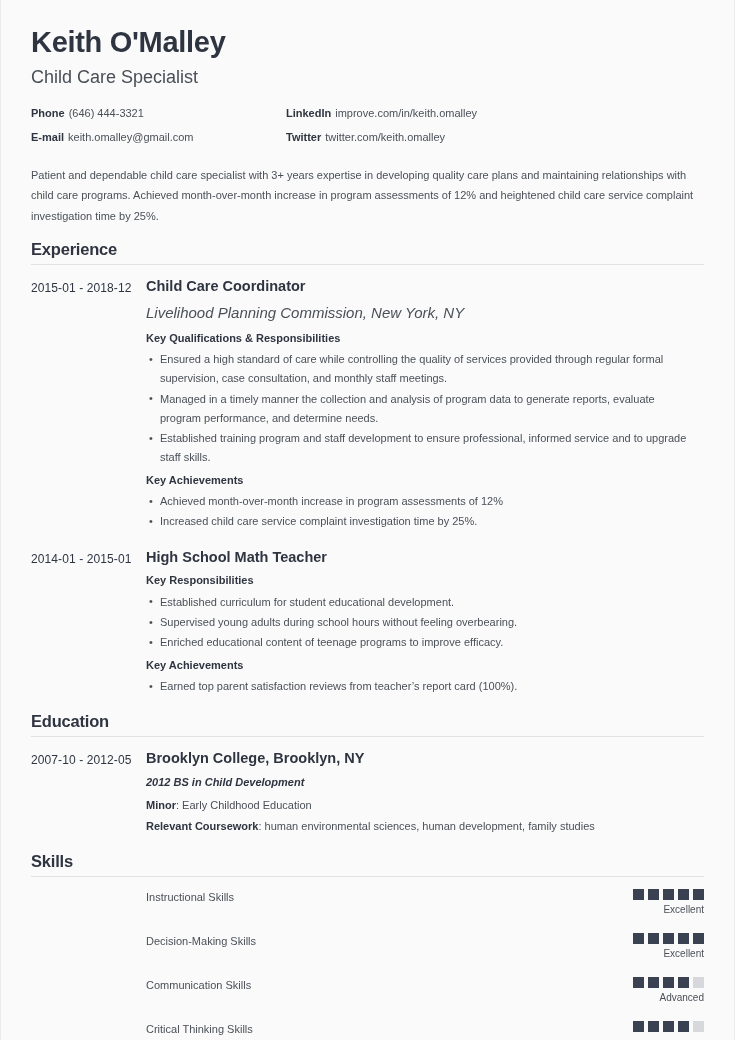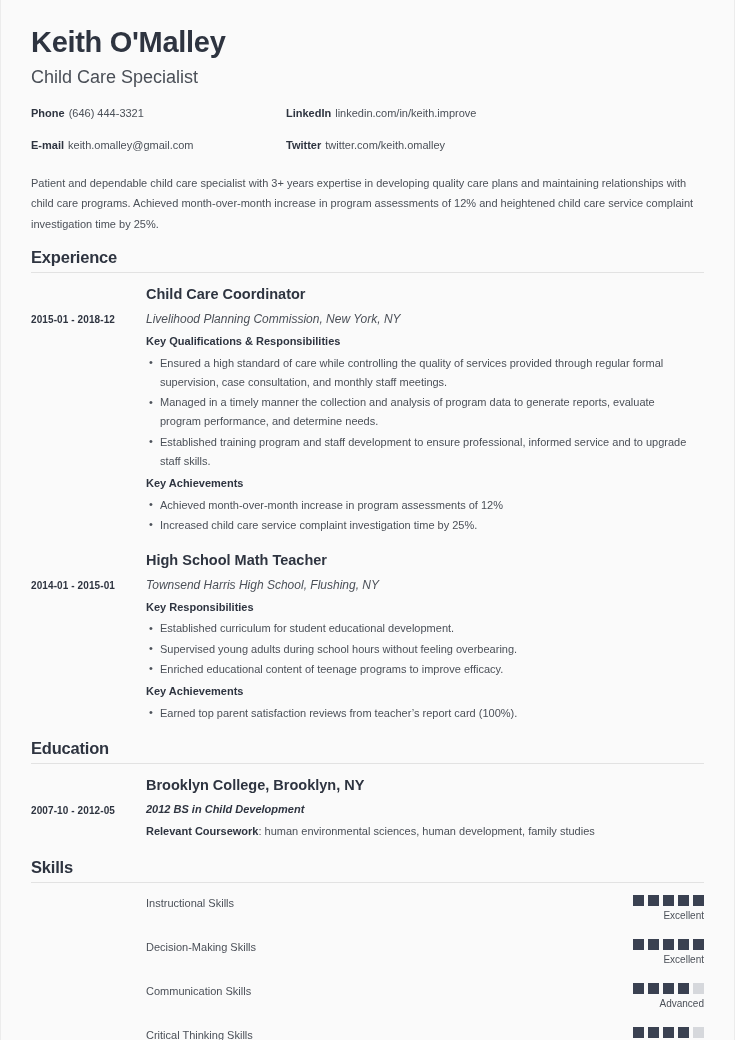--- a/index.html
+++ b/index.html
@@ -40,21 +40,21 @@
   .job-title {
     font-size: 18px;
     color: #4a4f57;
     font-weight: normal;
     margin-bottom: 18px;
   }
 
   .contact-grid {
     display: grid;
     grid-template-columns: 255px 1fr;
-    row-gap: 16px;
+    row-gap: 8px;
     margin-bottom: 20px;
   }
 
   .contact-item {
     font-size: 11px;
     color: #4b5058;
     line-height: 1.4;
     white-space: nowrap;
   }
 
@@ -89,44 +89,43 @@
   
   .entry {
     display: flex;
     align-items: flex-start;
     margin-bottom: 12px;
   }
 
   .entry-date {
     width: 115px;
     flex: 0 0 115px;
-    font-size: 10px;
-    font-weight: bold;
+    font-size: 12px;
+    font-weight: normal;
     color: #2e3440;
     padding-top: 4px;
     letter-spacing: 0.1px;
     white-space: nowrap;
-    margin-top: 25px;
   }
 
   .entry-body {
     flex: 1 1 auto;
     min-width: 0;
   }
 
   .entry-role {
     font-size: 14.5px;
     font-weight: bold;
     color: #2e3440;
     line-height: 1.3;
     margin-bottom: 6px;
   }
 
   .entry-org {
-    font-size: 12px;
+    font-size: 15px;
     font-style: italic;
     color: #4b5058;
     line-height: 1.5;
     margin-bottom: 5px;
   }
 
   .entry-subhead {
     font-size: 11px;
     font-weight: bold;
     color: #2e3440;
@@ -239,21 +238,21 @@
 
   <div>
     <h1 class="name">Keith O'Malley</h1>
     <div class="job-title">Child Care Specialist</div>
 
     <div class="contact-grid">
       <div class="contact-item">
         <span class="c-label">Phone</span><span>(646) 444-3321</span>
       </div>
       <div class="contact-item">
-        <span class="c-label">LinkedIn</span><span>linkedin.com/in/keith.improve</span>
+        <span class="c-label">LinkedIn</span><span>improve.com/in/keith.omalley</span>
       </div>
       <div class="contact-item">
         <span class="c-label">E-mail</span><span>keith.omalley@gmail.com</span>
       </div>
       <div class="contact-item">
         <span class="c-label">Twitter</span><span>twitter.com/keith.omalley</span>
       </div>
     </div>
 
     <p class="summary">Patient and dependable child care specialist with 3+ years expertise in developing quality care plans and maintaining relationships with child care programs. Achieved month-over-month increase in program assessments of 12% and heightened child care service complaint investigation time by 25%.</p>
@@ -280,21 +279,20 @@
           <li>Achieved month-over-month increase in program assessments of 12%</li>
           <li>Increased child care service complaint investigation time by 25%.</li>
         </ul>
       </div>
     </div>
 
     <div class="entry">
       <div class="entry-date">2014-01 - 2015-01</div>
       <div class="entry-body">
         <div class="entry-role">High School Math Teacher</div>
-        <div class="entry-org">Townsend Harris High School, Flushing, NY</div>
 
         <div class="entry-subhead">Key Responsibilities</div>
         <ul class="bullets">
           <li>Established curriculum for student educational development.</li>
           <li>Supervised young adults during school hours without feeling overbearing.</li>
           <li>Enriched educational content of teenage programs to improve efficacy.</li>
         </ul>
 
         <div class="entry-subhead">Key Achievements</div>
         <ul class="bullets">
@@ -306,20 +304,23 @@
 
   <div class="section">
     <div class="section-title">Education</div>
 
     <div class="entry">
       <div class="entry-date">2007-10 - 2012-05</div>
       <div class="entry-body">
         <div class="entry-role">Brooklyn College, Brooklyn, NY</div>
         <div class="edu-degree">2012 BS in Child Development</div>
         <div class="edu-line">
+          <span class="e-label">Minor</span><span>: Early Childhood Education</span>
+        </div>
+        <div class="edu-line">
           <span class="e-label">Relevant Coursework</span><span>: human environmental sciences, human development, family studies</span>
         </div>
       </div>
     </div>
   </div>
 
   <div class="section skills-section">
     <div class="section-title">Skills</div>
 
     <div class="skill-row">

